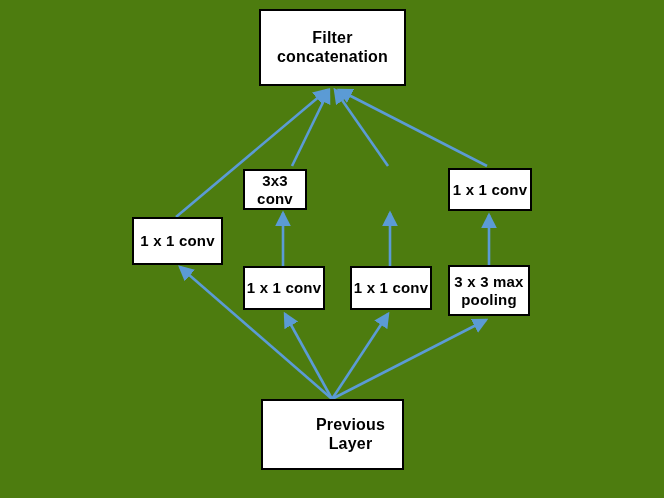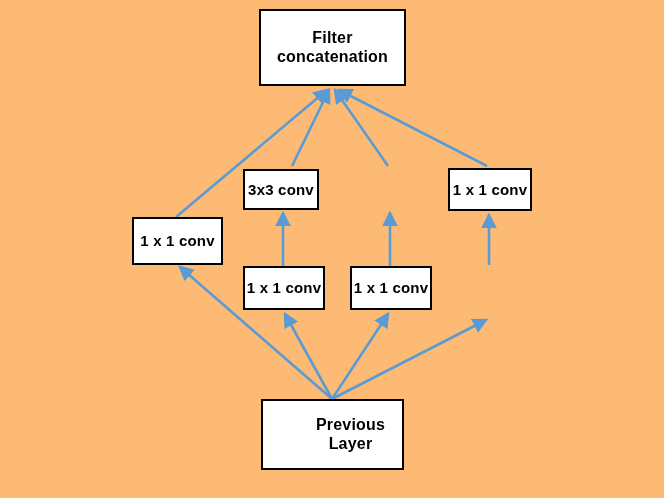--- a/index.html
+++ b/index.html
@@ -4,21 +4,21 @@
 <style>
   html, body {
     margin: 0;
     padding: 0;
     background: #ffffff;
   }
   #canvas {
     position: relative;
     width: 664px;
     height: 498px;
-    background: #fdba74;
+    background: #4d7c0f;
     overflow: hidden;
     font-family: "Liberation Sans", sans-serif;
   }
   #edges {
     position: absolute;
     left: 0;
     top: 0;
     width: 664px;
     height: 498px;
   }
@@ -45,21 +45,21 @@
     left: 259px; top: 9px; width: 147px; height: 77px;
   }
   #node-filter-concat .node-label { font-size: 16px; }
 
   #node-conv1x1-left {
     left: 132px; top: 217px; width: 91px; height: 48px;
   }
   #node-conv1x1-left .node-label { font-size: 15px; }
 
   #node-conv3x3 {
-    left: 243px; top: 169px; width: 76px; height: 41px;
+    left: 243px; top: 169px; width: 64px; height: 41px;
   }
   #node-conv3x3 .node-label { font-size: 15px; }
 
   #node-conv5x5 {
     left: 350px; top: 169px; width: 80px; height: 41px;
   }
   #node-conv5x5 .node-label { font-size: 15px; }
 
   #node-conv1x1-right {
     left: 448px; top: 168px; width: 84px; height: 43px;
@@ -135,18 +135,22 @@
   </div>
 
   <div class="node" id="node-conv1x1-b1">
     <span class="node-label">1 x 1 conv</span>
   </div>
 
   <div class="node" id="node-conv1x1-b2">
     <span class="node-label">1 x 1 conv</span>
   </div>
 
+  <div class="node" id="node-maxpool">
+    <span class="node-label">3  x 3  max
+pooling</span>
+  </div>
 
   <div class="node" id="node-previous-layer">
     <span class="node-label">Previous Layer</span>
   </div>
 
 </div>
 
 </body></html>

